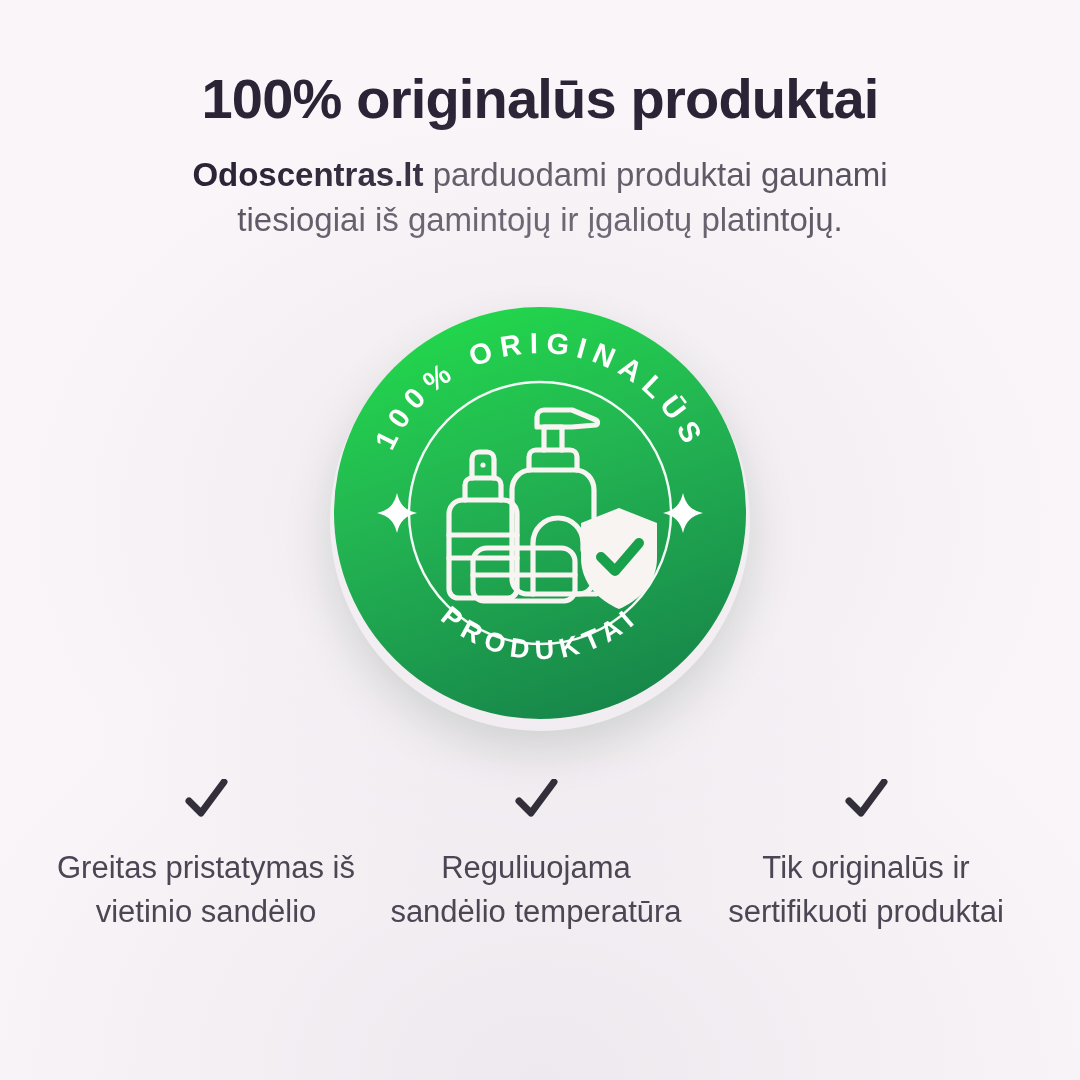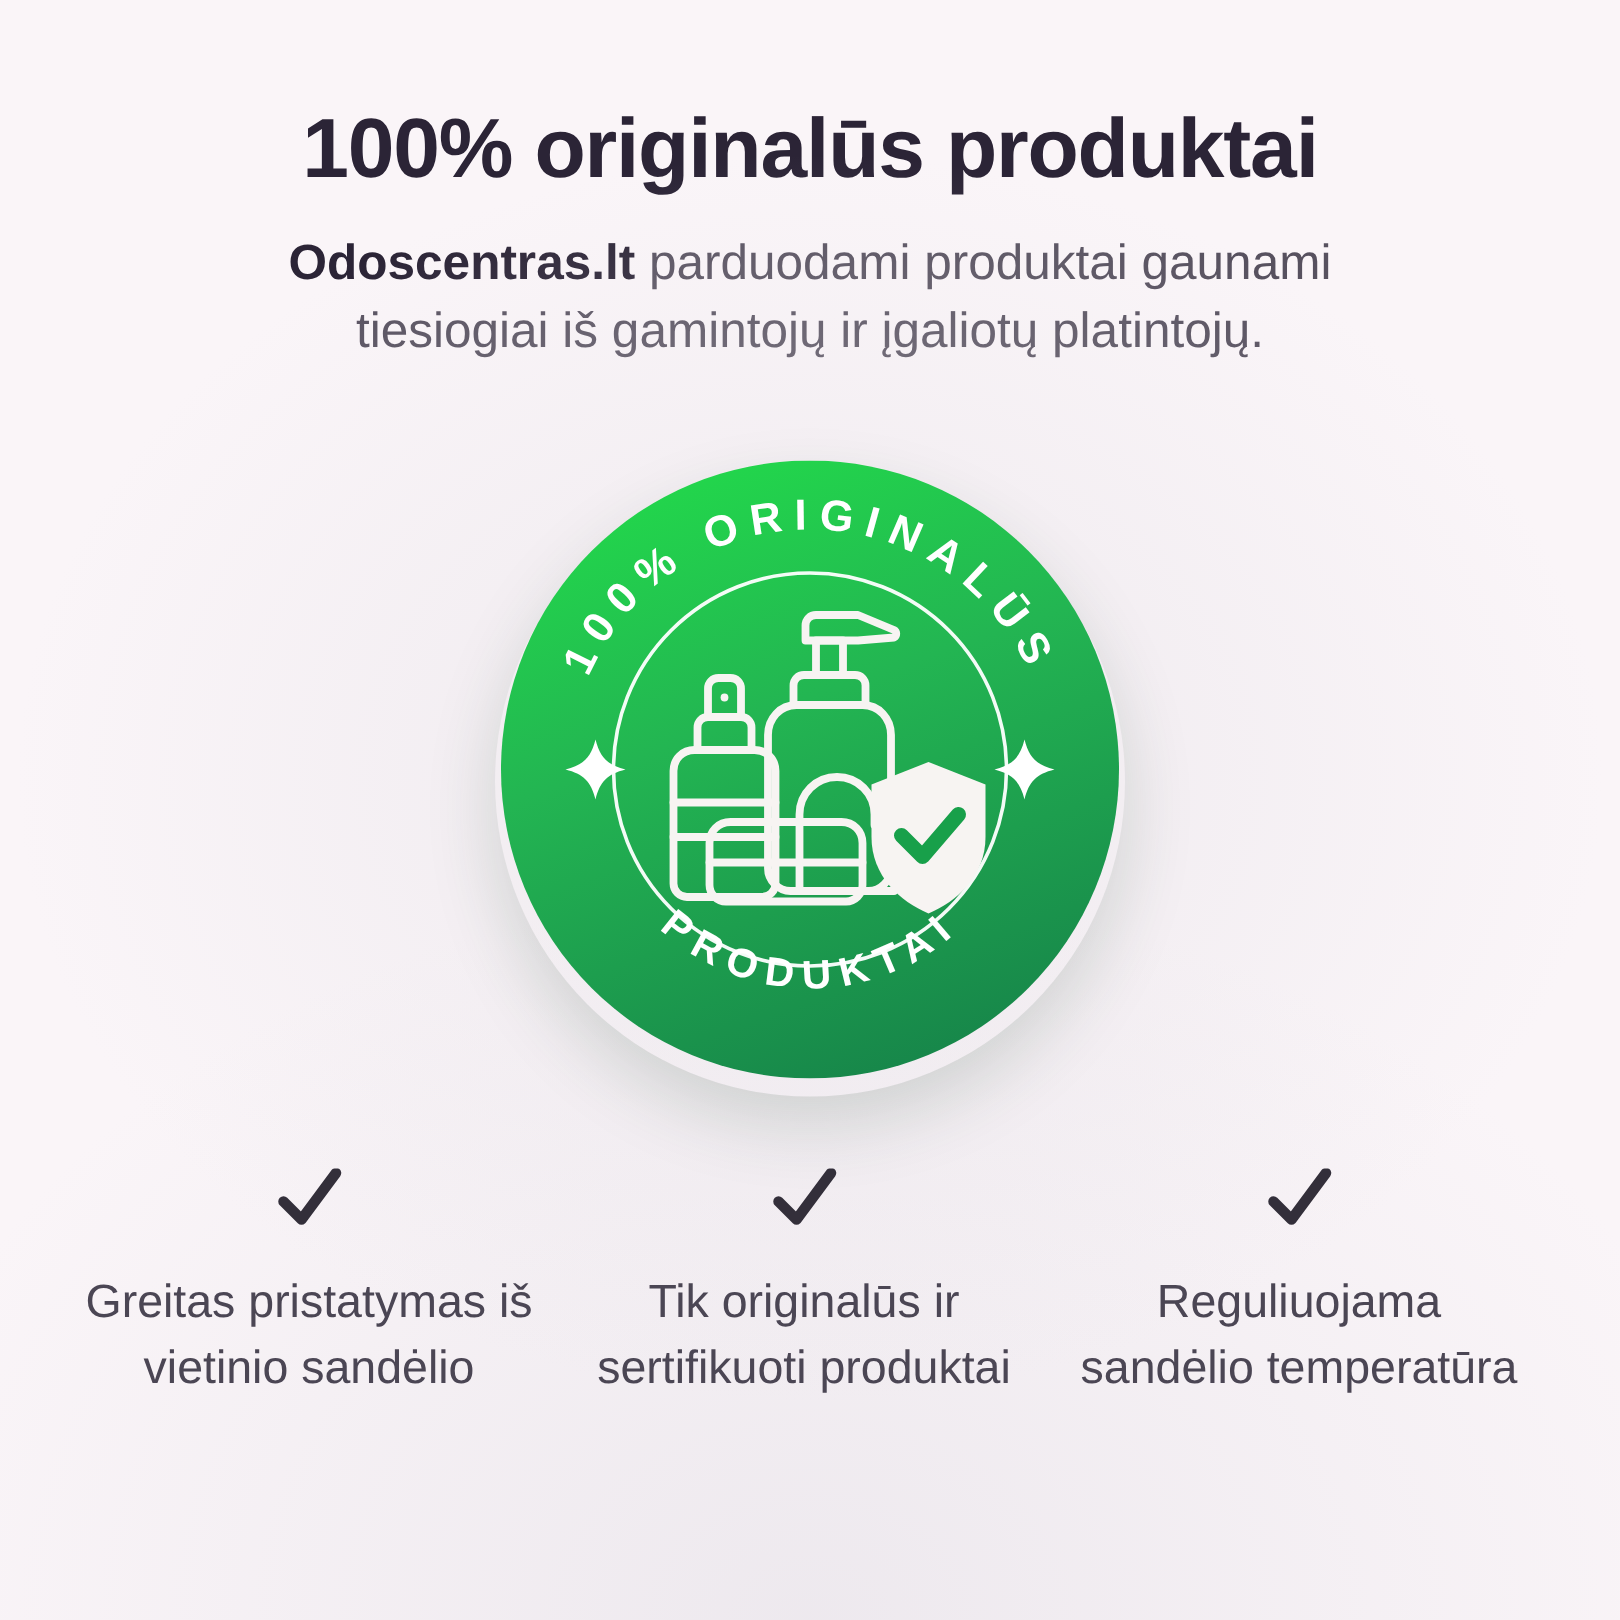--- a/index.html
+++ b/index.html
@@ -235,27 +235,27 @@
       </div>
       <div class="feature-text">Greitas pristatymas iš vietinio sandėlio</div>
     </div>
 
     <div class="feature">
       <div class="feature-check">
         <svg width="44" height="40" viewBox="0 0 44 40" xmlns="http://www.w3.org/2000/svg">
           <path d="M 5 22 L 17 34 L 40 3" fill="none" stroke="#332f3a" stroke-width="7" stroke-linecap="round" stroke-linejoin="round"></path>
         </svg>
       </div>
-      <div class="feature-text">Tik originalūs ir sertifikuoti produktai</div>
+      <div class="feature-text">Reguliuojama sandėlio temperatūra</div>
     </div>
 
     <div class="feature">
       <div class="feature-check">
         <svg width="44" height="40" viewBox="0 0 44 40" xmlns="http://www.w3.org/2000/svg">
           <path d="M 5 22 L 17 34 L 40 3" fill="none" stroke="#332f3a" stroke-width="7" stroke-linecap="round" stroke-linejoin="round"></path>
         </svg>
       </div>
-      <div class="feature-text">Reguliuojama sandėlio temperatūra</div>
+      <div class="feature-text">Tik originalūs ir sertifikuoti produktai</div>
     </div>
 
   </div>
 
 </div>
 
 </body></html>

